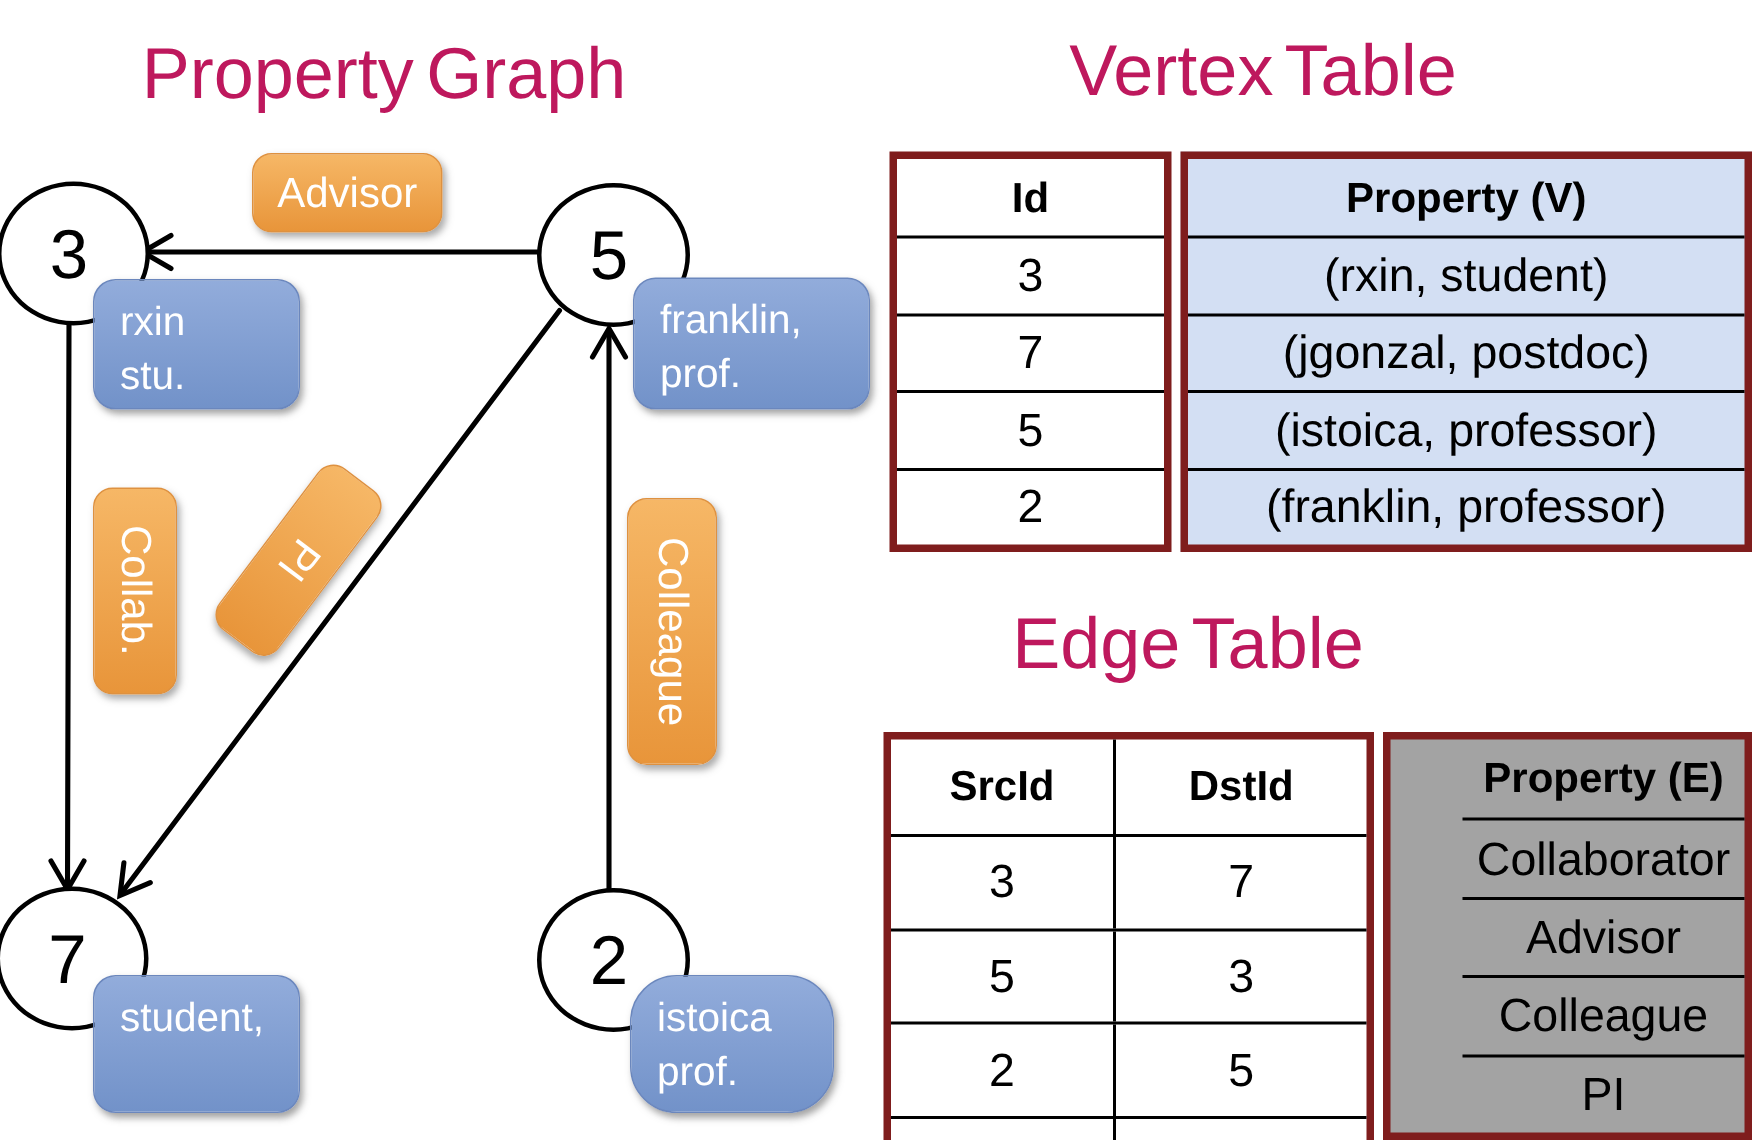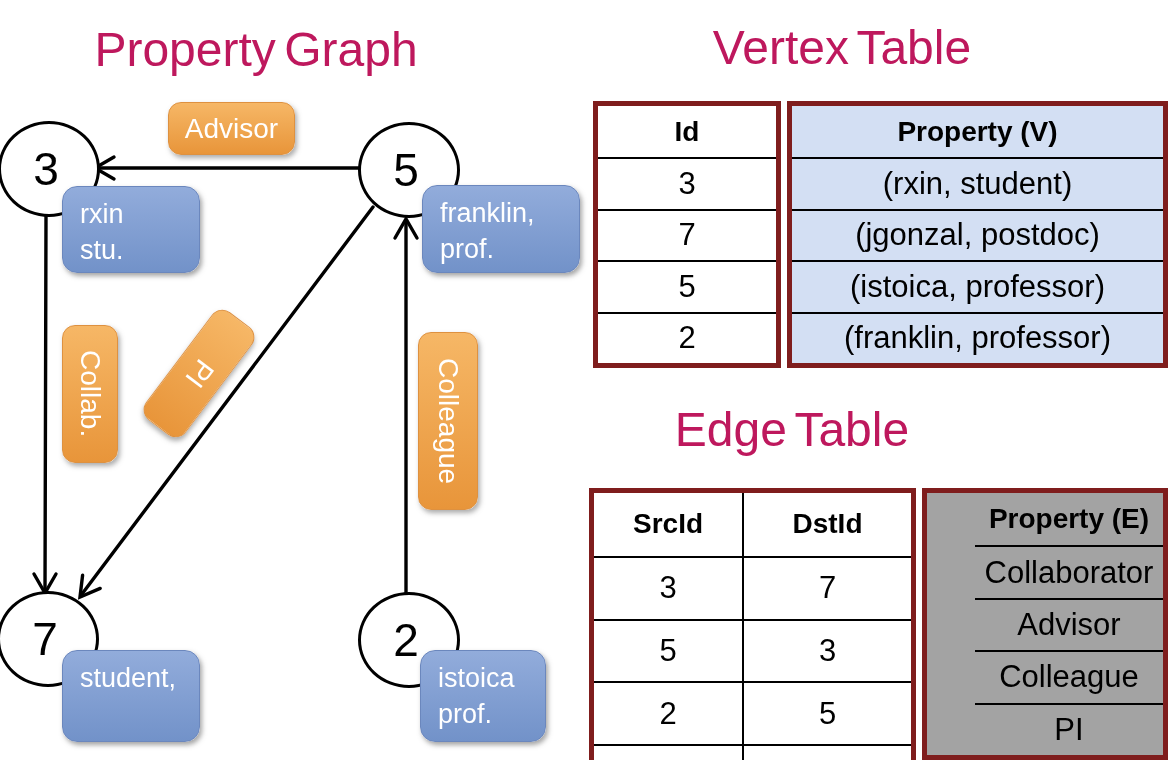--- a/index.html
+++ b/index.html
@@ -86,21 +86,21 @@
     <div>rxin</div>
     <div>stu.</div>
   </div>
   <div class="prop-box" style="left:422px;top:185px;width:158px;height:88px;">
     <div>franklin,</div>
     <div>prof.</div>
   </div>
   <div class="prop-box" style="left:62px;top:650px;width:138px;height:92px;">
     <div>student,</div>
   </div>
-  <div class="prop-box" style="left:420px;top:650px;width:126px;height:92px;">
+  <div class="prop-box" style="left:420px;top:650px;width:136px;height:92px;border-radius:31px;">
     <div>istoica</div>
     <div>prof.</div>
   </div>
 
   <div class="tbl" style="left:593px;top:101px;width:188px;height:267px;">
     <div class="row">
         <div class="cell hdr">Id</div>
       </div>
     <div class="row">
         <div class="cell">3</div>

